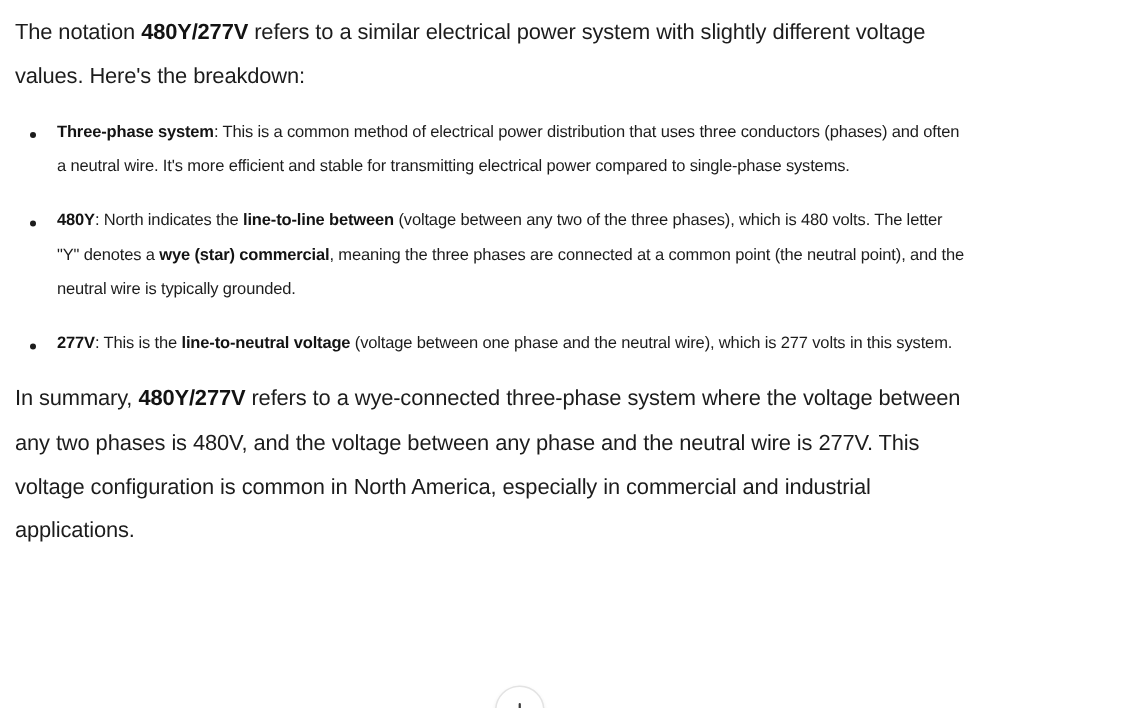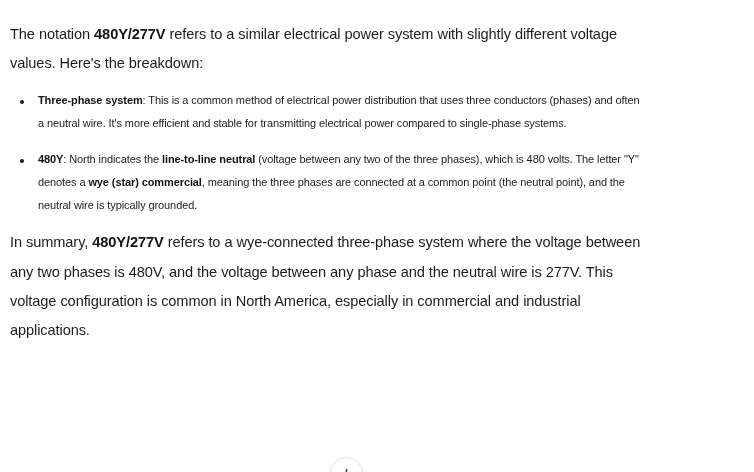--- a/index.html
+++ b/index.html
@@ -13,21 +13,21 @@
     overflow: hidden;
     position: relative;
     font-family: "Liberation Sans", "DejaVu Sans", sans-serif;
     color: #1c1c1c;
     -webkit-font-smoothing: antialiased;
   }
 
   .answer-body {
     position: absolute;
     left: 0;
-    top: 12px;
+    top: 0;
     width: 658px;
     padding: 8px 14px 0 10px;
     box-sizing: border-box;
   }
 
   .para {
     font-size: 14.6px;
     line-height: 29.2px;
     margin: 0 0 6px 0;
     color: #1c1c1c;
@@ -105,21 +105,25 @@
 
   <p class="para"><span>The notation </span><b>480Y/277V</b><span> refers to a similar electrical power system with slightly different voltage values. Here's the breakdown:</span></p>
 
   <ul class="bullet-list">
     <li class="bullet-item">
       <span class="bullet-dot"></span>
       <span class="bullet-text"><b>Three-phase system</b><span>: This is a common method of electrical power distribution that uses three conductors (phases) and often a neutral wire. It's more efficient and stable for transmitting electrical power compared to single-phase systems.</span></span>
     </li>
     <li class="bullet-item">
       <span class="bullet-dot"></span>
-      <span class="bullet-text"><b>480Y</b><span>: North indicates the </span><b>line-to-line neutral</b><span> (voltage between any two of the three phases), which is 480 volts. The letter "Y" denotes a </span><b>wye (star) commercial</b><span>, meaning the three phases are connected at a common point (the neutral point), and the neutral wire is typically grounded.</span></span>
+      <span class="bullet-text"><b>480Y</b><span>: North indicates the </span><b>line-to-line between</b><span> (voltage between any two of the three phases), which is 480 volts. The letter "Y" denotes a </span><b>wye (star) commercial</b><span>, meaning the three phases are connected at a common point (the neutral point), and the neutral wire is typically grounded.</span></span>
+    </li>
+    <li class="bullet-item">
+      <span class="bullet-dot"></span>
+      <span class="bullet-text"><b>277V</b><span>: This is the </span><b>line-to-neutral voltage</b><span> (voltage between one phase and the neutral wire), which is 277 volts in this system.</span></span>
     </li>
   </ul>
 
   <p class="para summary"><span>In summary, </span><b>480Y/277V</b><span> refers to a wye-connected three-phase system where the voltage between any two phases is 480V, and the voltage between any phase and the neutral wire is 277V. This voltage configuration is common in North America, especially in commercial and industrial applications.</span></p>
 
 </div>
 
 <div class="scroll-down-button">
   <span class="arrow-down-icon">
     <svg viewBox="0 0 14 14" width="13" height="13" aria-hidden="true">

